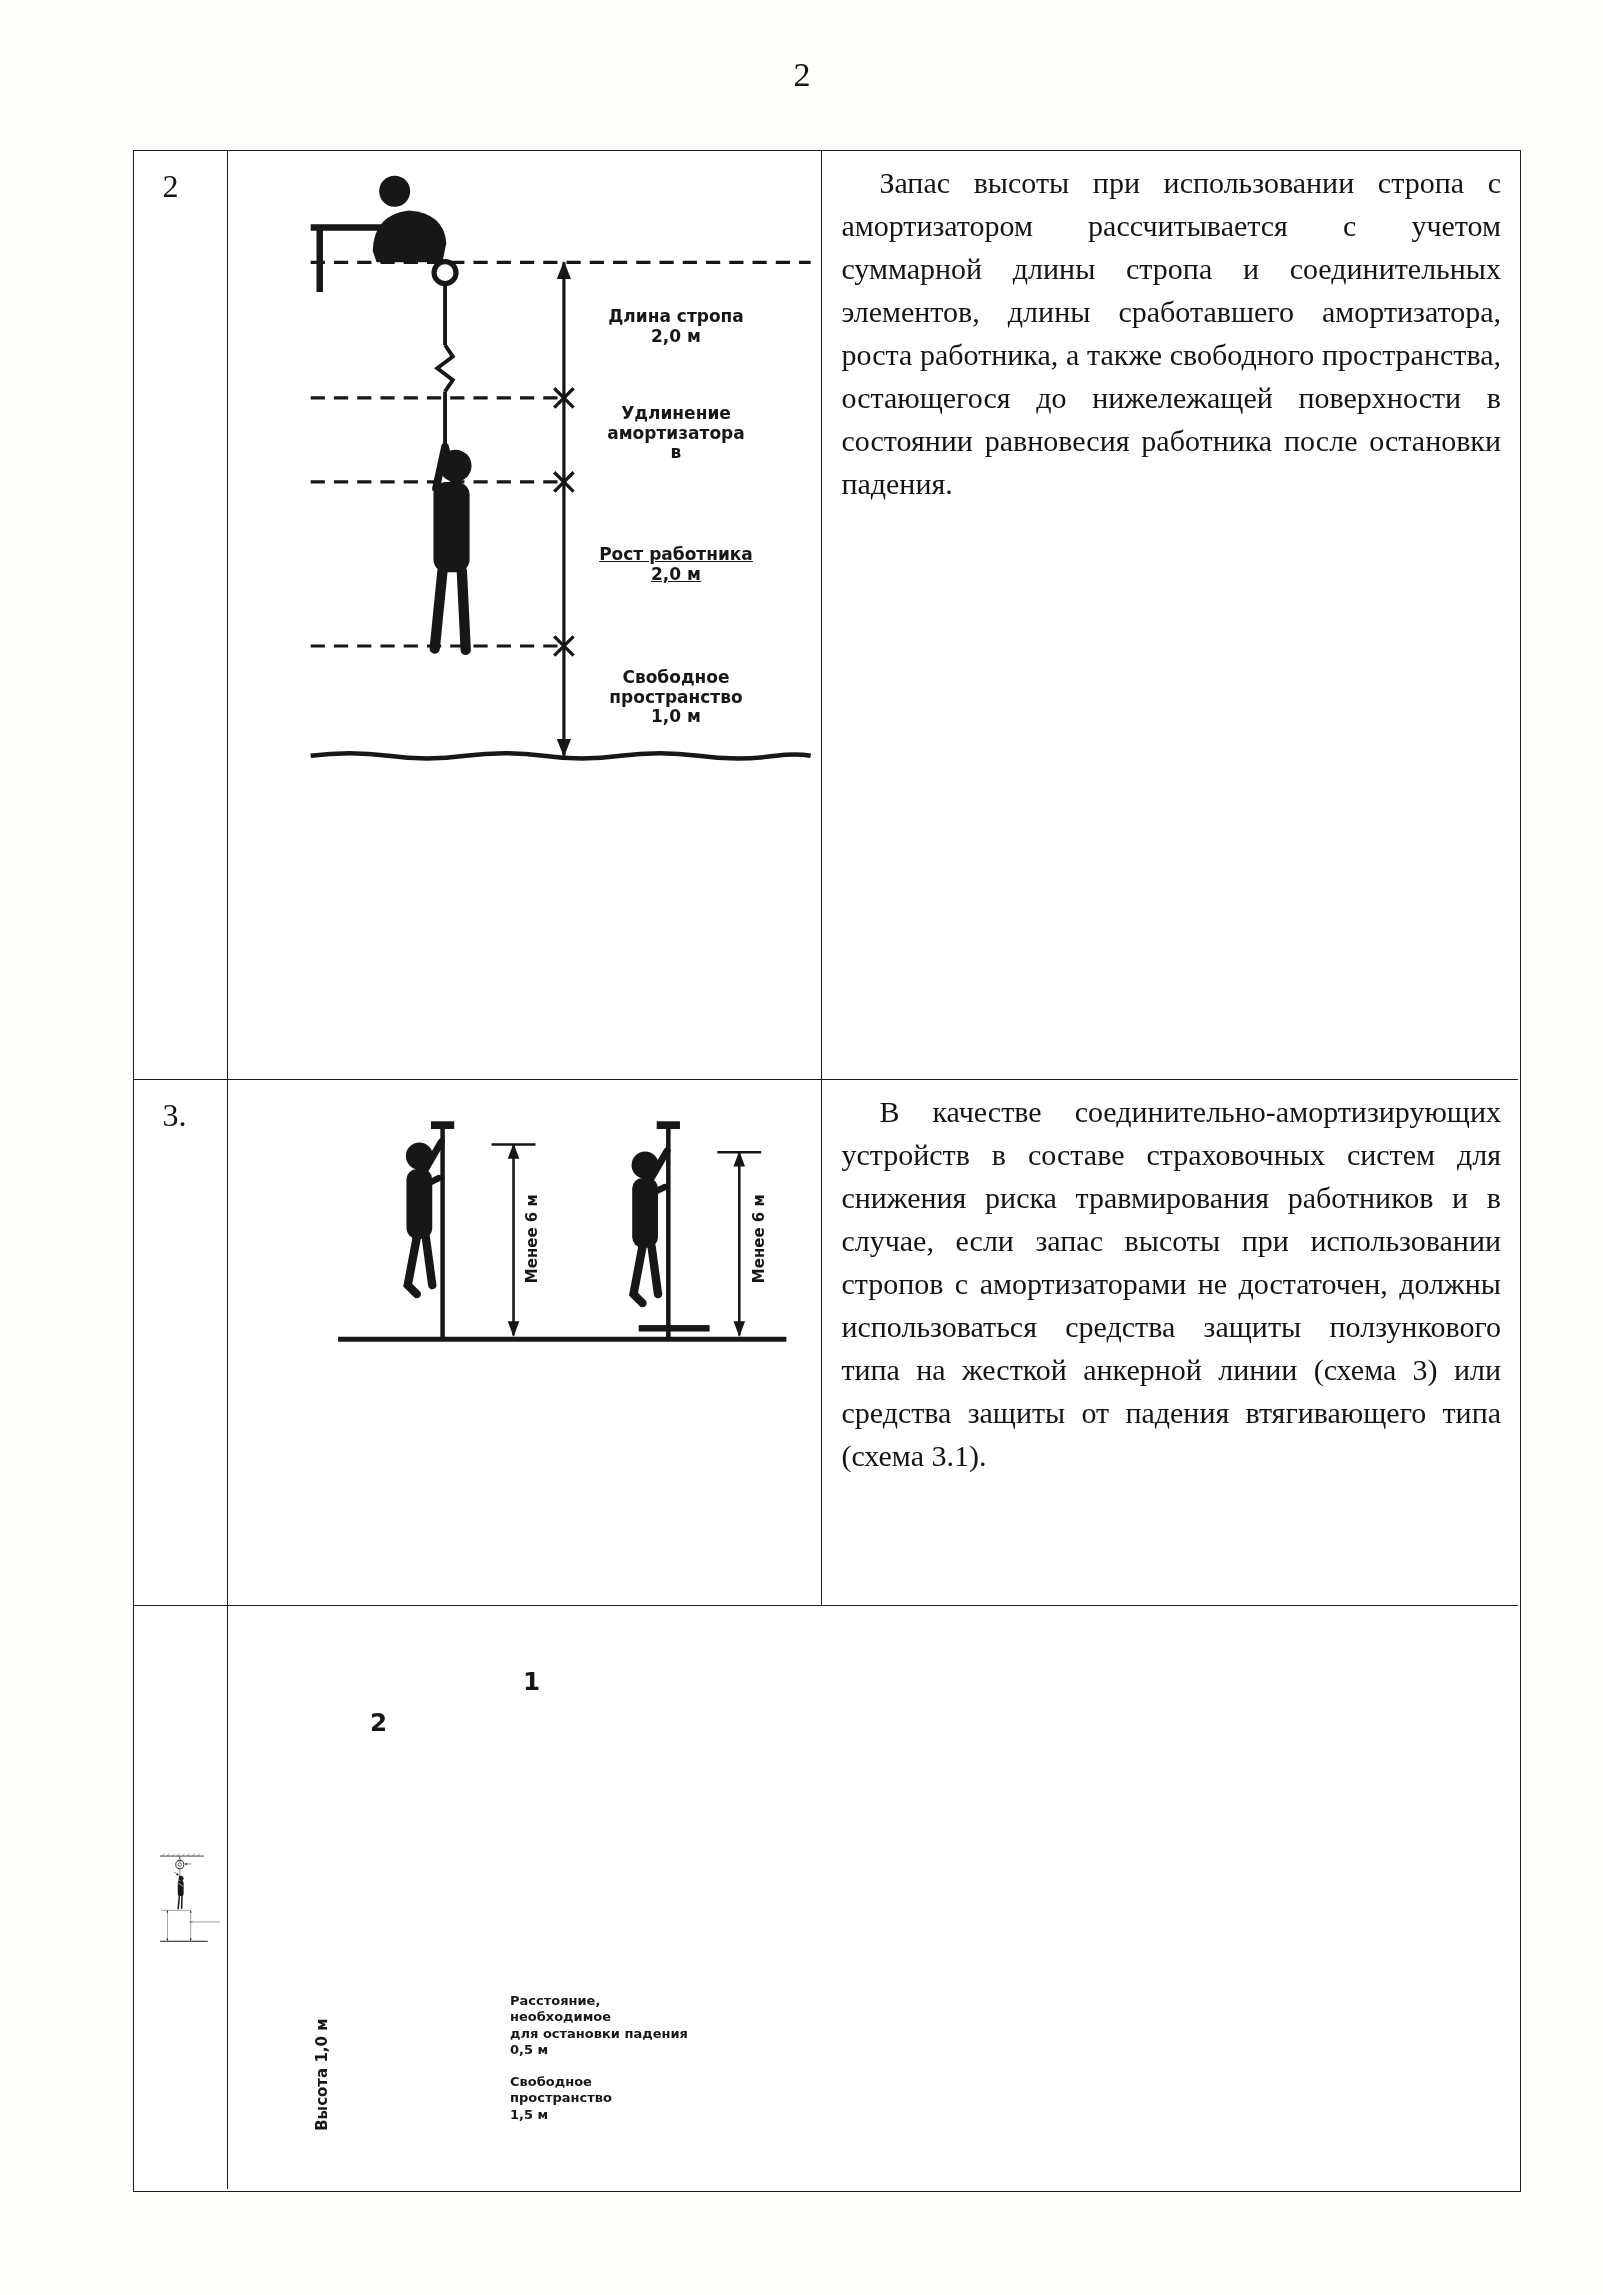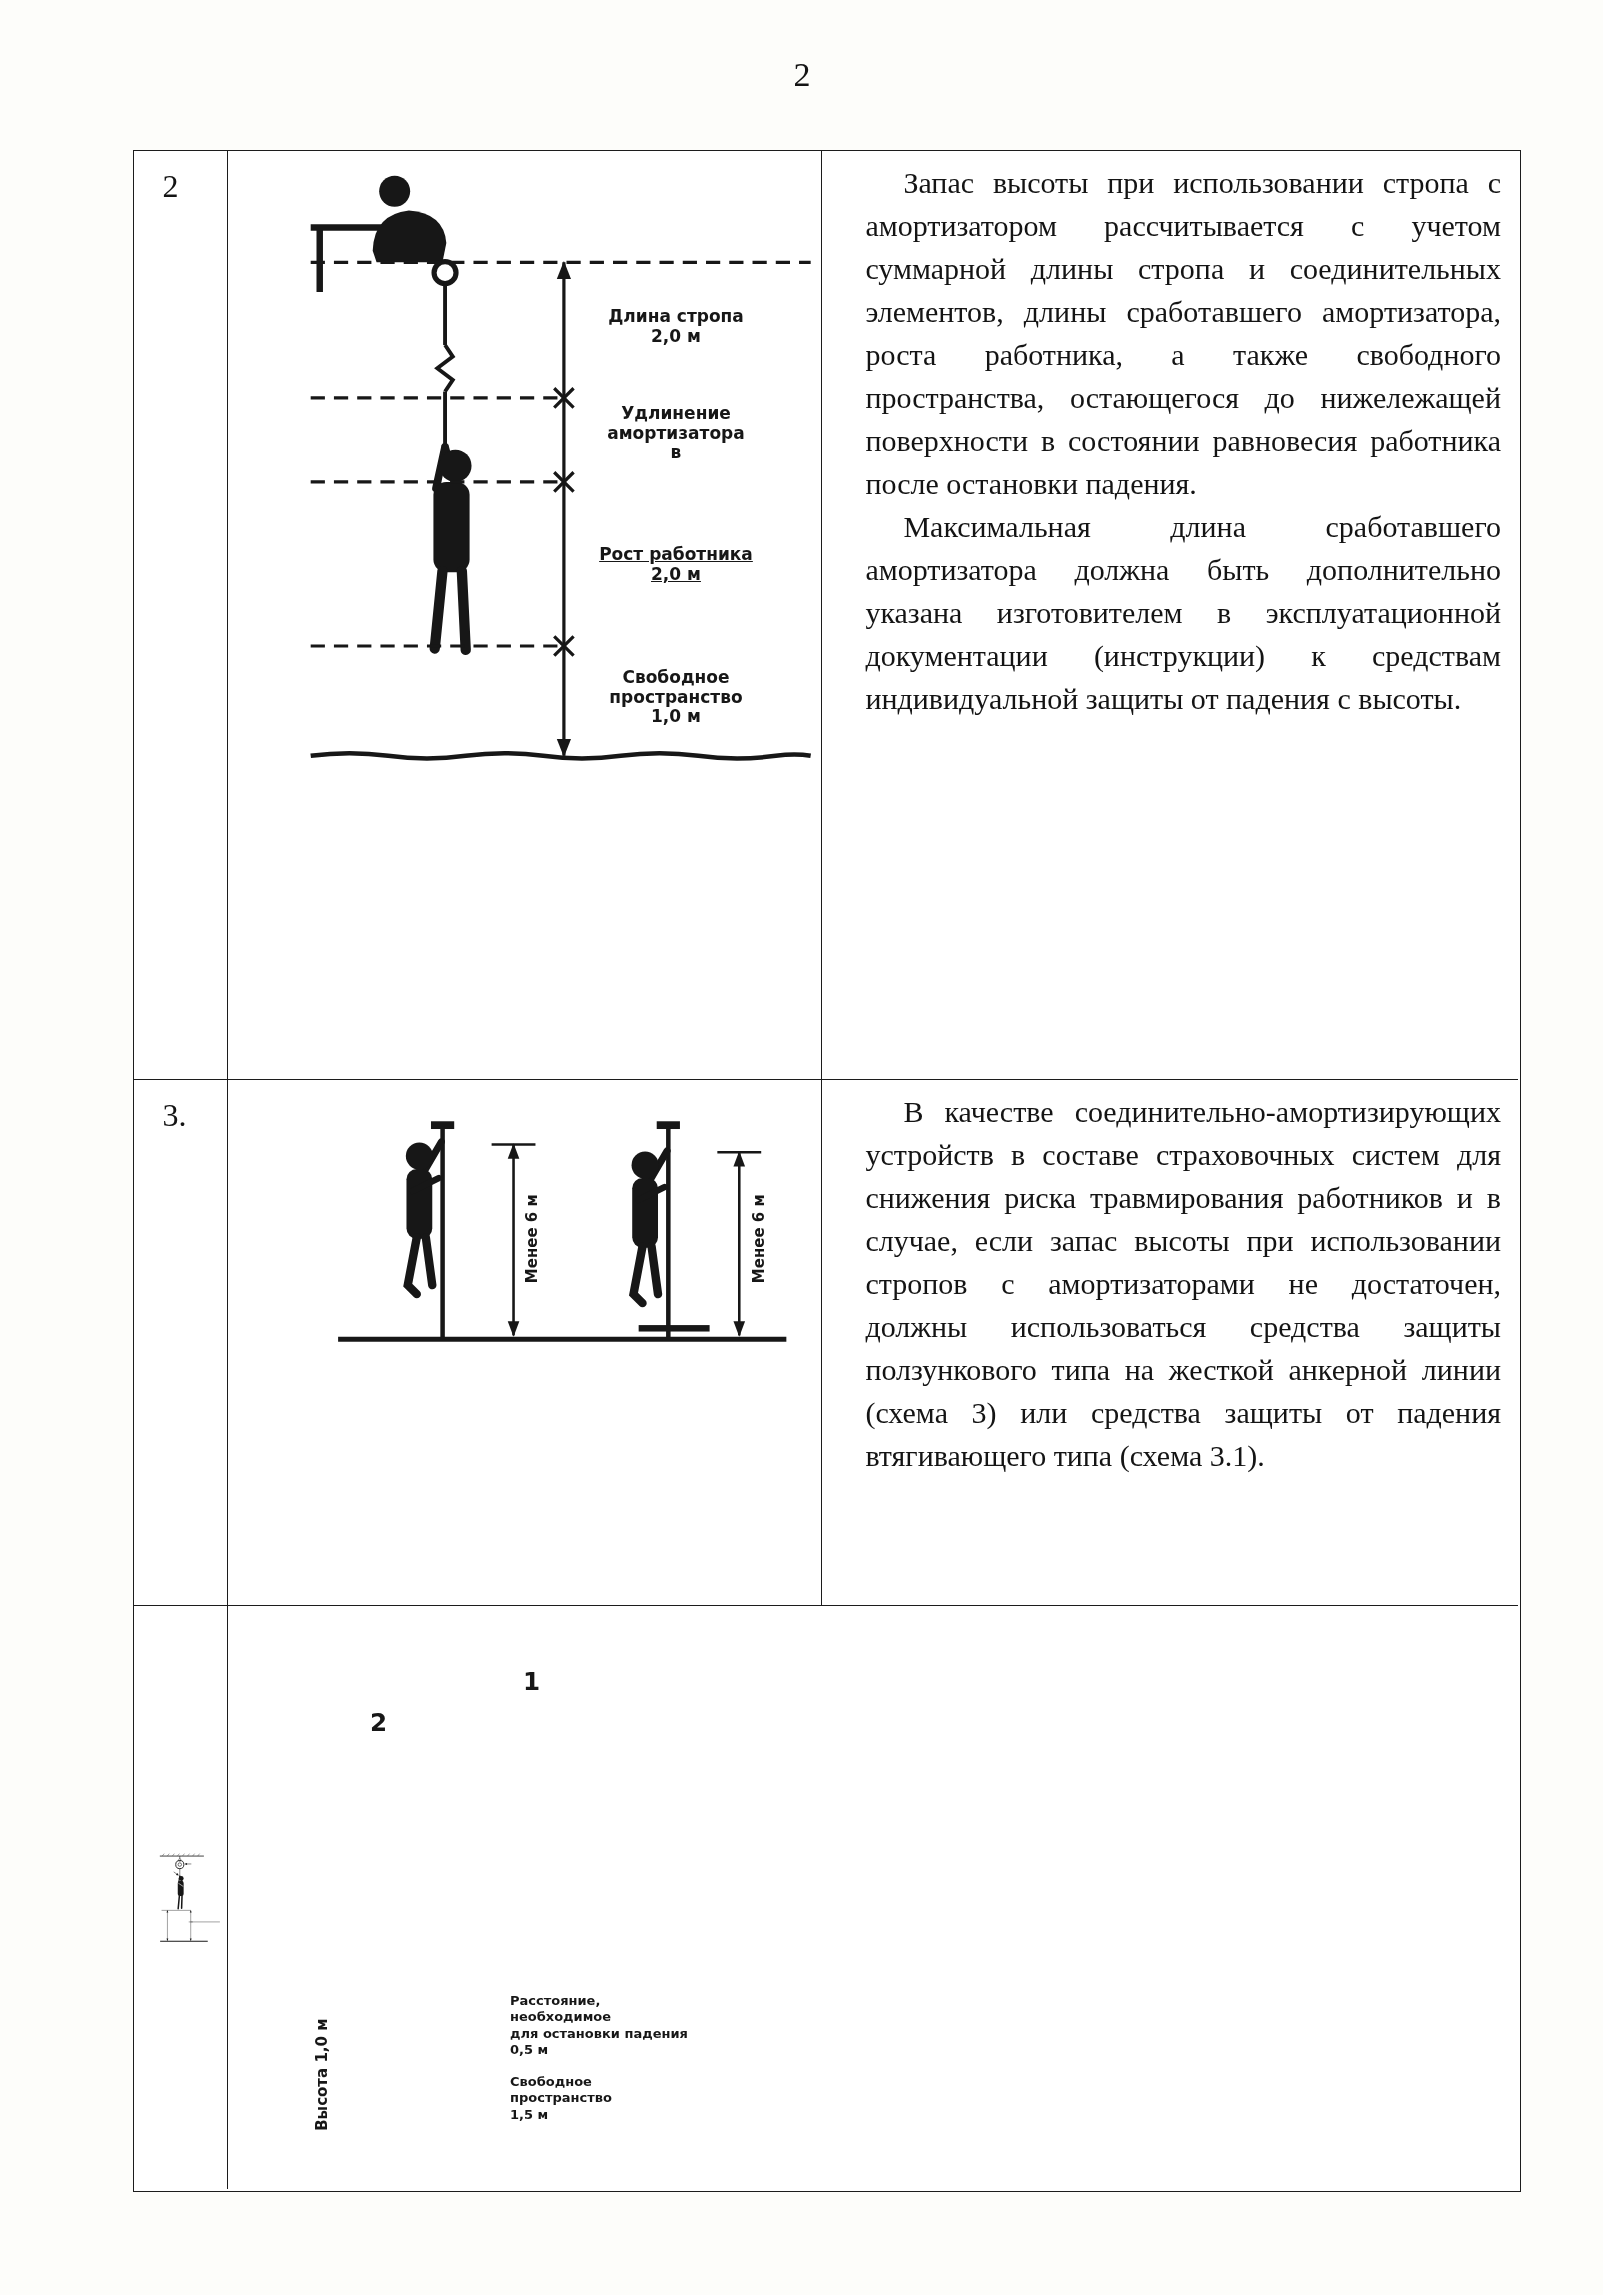--- a/index.html
+++ b/index.html
@@ -26,21 +26,21 @@
   }
   .cell { position:relative; border-right:1.9px solid #1c1c1c; border-bottom:1.9px solid #1c1c1c; }
   .cell.last-col { border-right:none; }
   .cell.last-row { border-bottom:none; }
   .num-cell { font-size:32px; padding:17px 0 0 28.5px; }
   .text-cell {
     padding:10.3px 17px 0 19.4px;
     font-size:30px; line-height:43px;
     text-align:justify;
   }
-  .text-cell p { text-indent:38px;margin-left:24px; }
+  .text-cell p { text-indent:38px; }
   .fig-cell svg { position:absolute; left:0; top:0; width:100%; height:100%; }
   .fig-label {
     position:absolute;
     font-family:"DejaVu Sans", sans-serif;
     font-weight:700;
     font-size:17px; line-height:1.16;
     text-align:center;
     white-space:pre-line;
     color:#171717;
   }
@@ -108,21 +108,20 @@
 в</div>
     <div class="fig-label" style="left:354px; top:394px; width:188px;text-decoration:underline;">Рост работника
 2,0 м</div>
     <div class="fig-label" style="left:354px; top:517px; width:188px;">Свободное
 пространство
 1,0 м</div>
   </div>
 
   <div class="cell text-cell last-col">
     <p>Запас высоты при использовании стропа с амортизатором рассчитывается с учетом суммарной длины стропа и соединительных элементов, длины сработавшего амортизатора, роста работника, а также свободного пространства, остающегося до нижележащей поверхности в состоянии равновесия работника после остановки падения.</p>
-    <p>Максимальная длина сработавшего амортизатора должна быть дополнительно указана изготовителем в эксплуатационной документации (инструкции) к средствам индивидуальной защиты от падения с высоты.</p>
   </div>
 
   <div class="cell num-cell">
     <span>3.</span>
   </div>
 
   <div class="cell fig-cell">
     <svg viewBox="0 0 918 814">
 
       <g>

